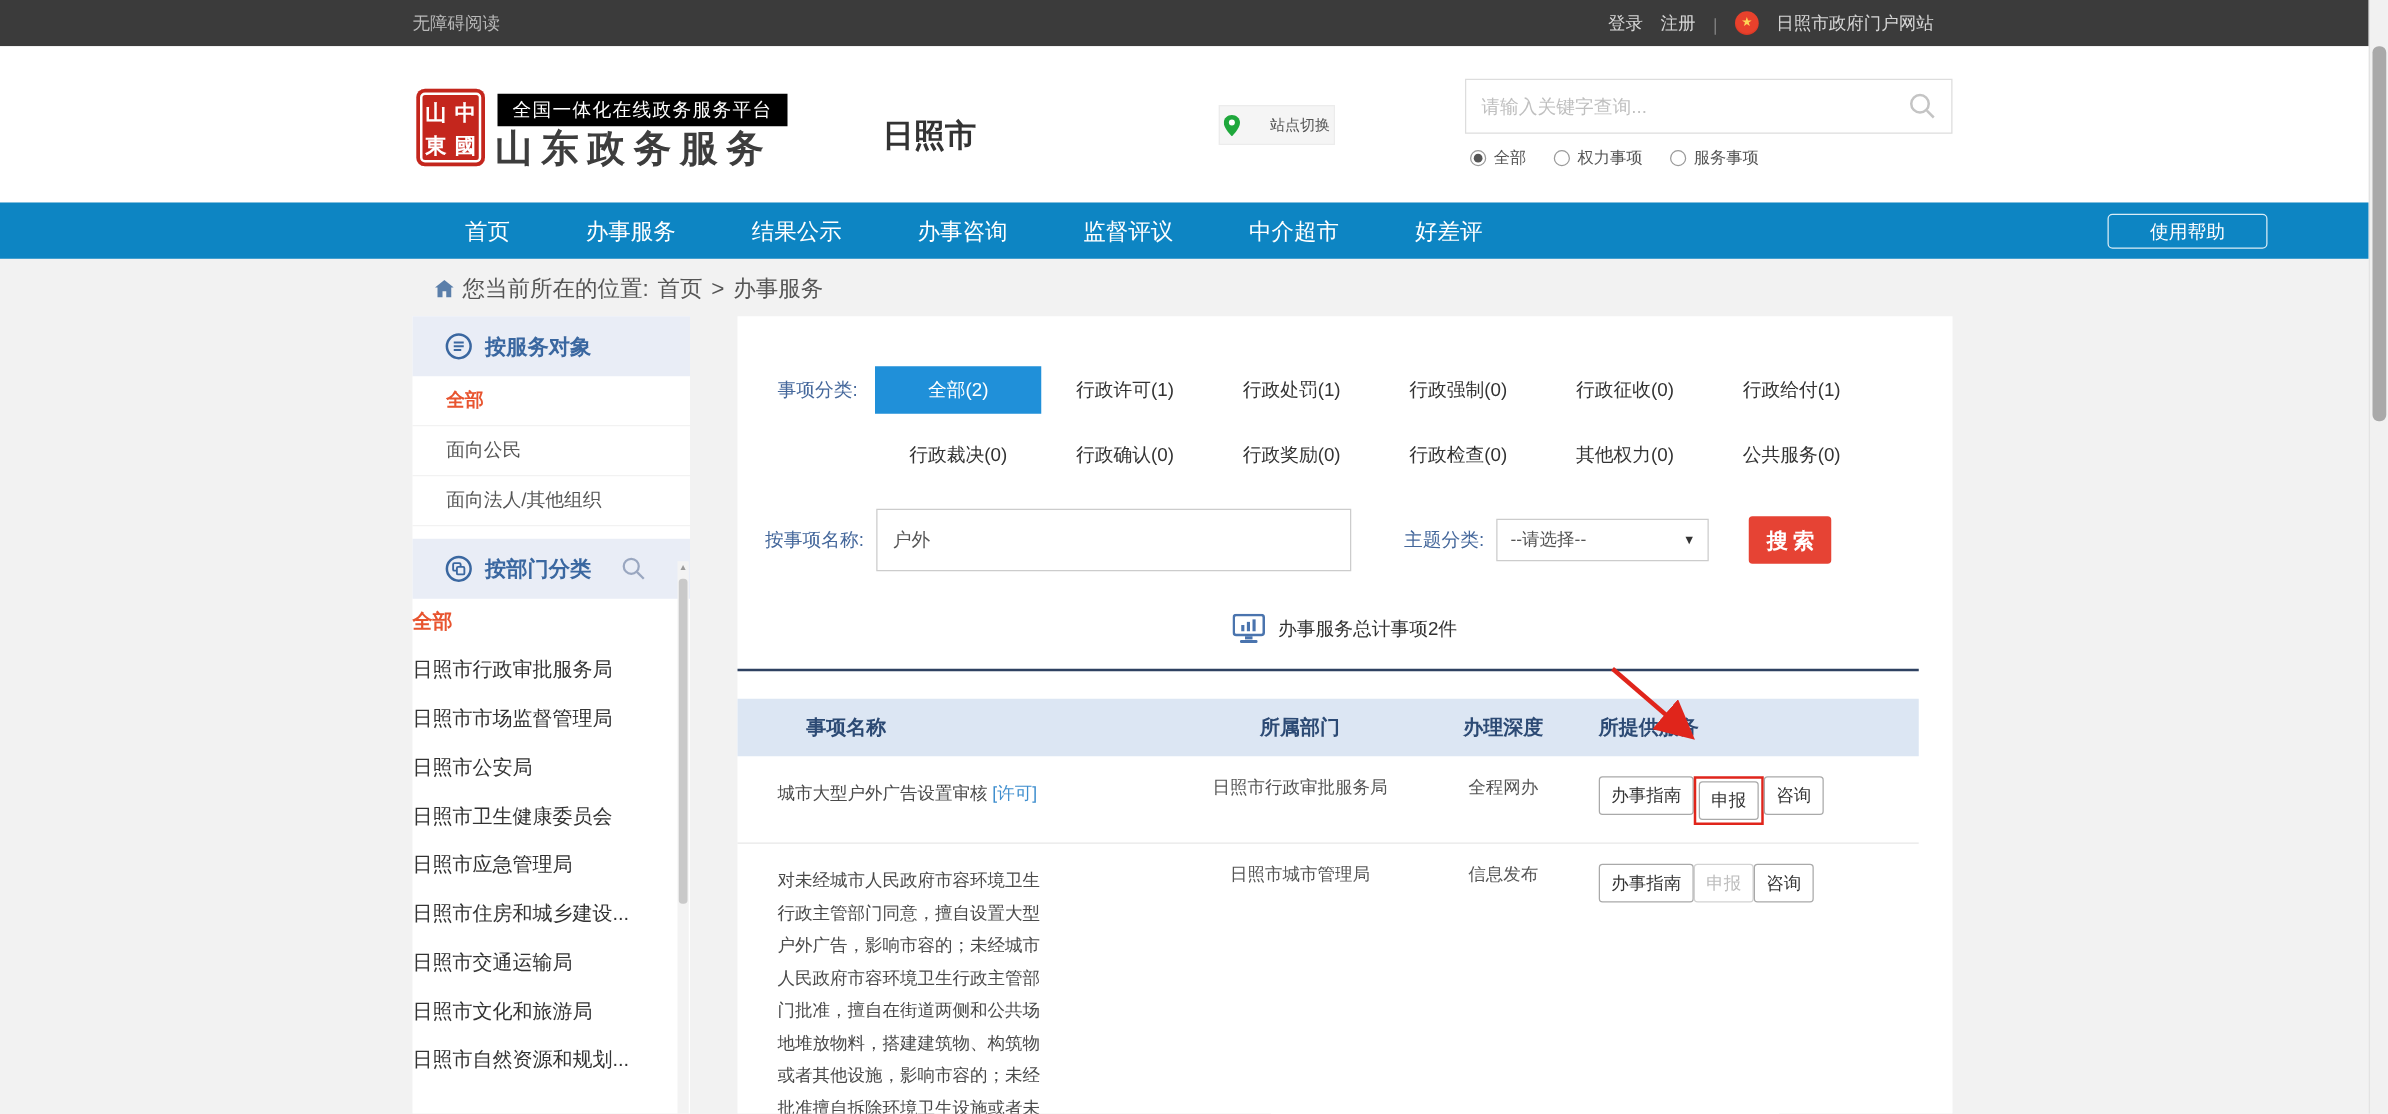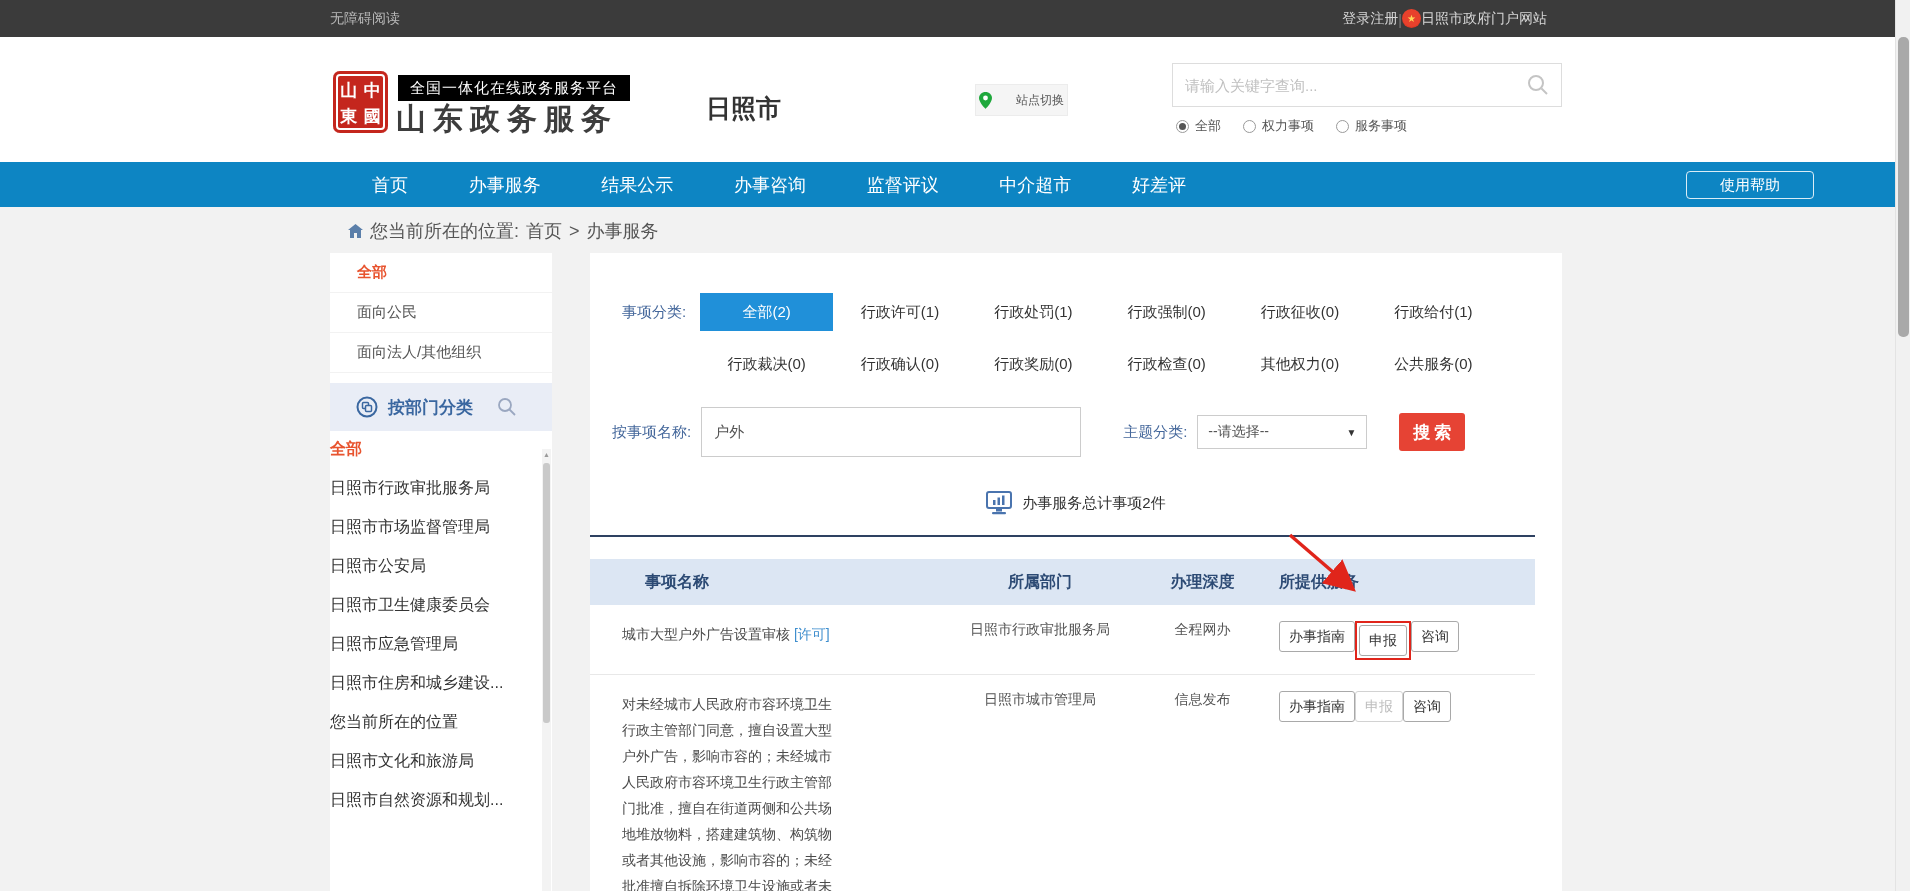--- a/index.html
+++ b/index.html
@@ -3,21 +3,21 @@
 <meta charset="utf-8">
 <style>
   * { margin:0; padding:0; box-sizing:border-box; }
   html,body { width:1910px; height:891px; overflow:hidden; }
   body { font-family:"Liberation Sans","DejaVu Sans",sans-serif; background:#f2f2f2; position:relative; color:#333; }
 
   
   .topbar { position:absolute; left:0; top:0; width:1895px; height:37px; background:#3b3b3b;
             display:flex; align-items:center; justify-content:space-between; padding:0 348px 0 330px; }
   .topbar .a11y { color:#b9b9b9; font-size:14px; }
-  .topbar-right { display:flex; align-items:flex-end; color:#d6d6d6; font-size:14px; }
+  .topbar-right { display:flex; align-items:flex-end; gap:14px; color:#d6d6d6; font-size:14px; }
   .topbar-right .lnk { cursor:pointer; }
   .topbar-right .sep { color:#7d7d7d; }
   .emblem { width:19px; height:19px; border-radius:50%; background:radial-gradient(circle at 50% 45%, #e8412c 0 60%, #b81f12 100%);
             display:flex; align-items:center; justify-content:center; color:#ffd657; font-size:10px; line-height:1; }
 
   
   .header { position:absolute; left:0; top:37px; width:1895px; height:125px; background:#fff; }
   .seal { position:absolute; left:333px; top:34px; width:55px; height:62px; background:#c4261d; border-radius:7px;
           box-shadow:inset 0 0 0 3px #c4261d, inset 0 0 0 5px #fff; display:grid; grid-template-columns:1fr 1fr; grid-template-rows:1fr 1fr;
           color:#fff; font-family:"DejaVu Serif","Liberation Serif",serif; font-size:17px; font-weight:bold; padding:6px 4px 4px 4px; }
@@ -192,20 +192,31 @@
         <path d="M7.5 0L0 6h2v8h4V9h3v5h4V6h2L7.5 0z" fill="#5b7faa"></path>
       </svg>
   </span>
   <span>您当前所在的位置:</span>
   <span class="bc-link">首页</span>
   <span>&gt;</span>
   <span class="bc-link">办事服务</span>
 </div>
 
 <div class="sidebar">
+  <div class="side-header">
+    <span class="icon">
+      <svg width="22" height="22" viewBox="0 0 22 22">
+          <circle cx="11" cy="11" r="9.5" fill="none" stroke="#3a67a0" stroke-width="2"></circle>
+          <line x1="7" y1="8" x2="15" y2="8" stroke="#3a67a0" stroke-width="1.6"></line>
+          <line x1="7" y1="11" x2="15" y2="11" stroke="#3a67a0" stroke-width="1.6"></line>
+          <line x1="7" y1="14" x2="13" y2="14" stroke="#3a67a0" stroke-width="1.6"></line>
+        </svg>
+    </span>
+    <span>按服务对象</span>
+  </div>
   <div class="side-list">
     <div class="side-item active">全部</div>
     <div class="side-item">面向公民</div>
     <div class="side-item">面向法人/其他组织</div>
   </div>
 
   <div class="side-header dept-header">
     <span class="icon">
       <svg width="22" height="22" viewBox="0 0 22 22">
           <circle cx="11" cy="11" r="9.5" fill="none" stroke="#3a67a0" stroke-width="2"></circle>
@@ -222,21 +233,21 @@
     </span>
   </div>
   <div class="dept-list">
     <div class="side-item active">全部</div>
     <div class="side-item">日照市行政审批服务局</div>
     <div class="side-item">日照市市场监督管理局</div>
     <div class="side-item">日照市公安局</div>
     <div class="side-item">日照市卫生健康委员会</div>
     <div class="side-item">日照市应急管理局</div>
     <div class="side-item">日照市住房和城乡建设...</div>
-    <div class="side-item">您当前所在的位置</div>
+    <div class="side-item">日照市交通运输局</div>
     <div class="side-item">日照市文化和旅游局</div>
     <div class="side-item">日照市自然资源和规划...</div>
   </div>
   <div class="dept-scrollbar">
     <span class="up">▲</span>
     <span class="thumb"></span>
   </div>
 </div>
 
 <div class="main">

